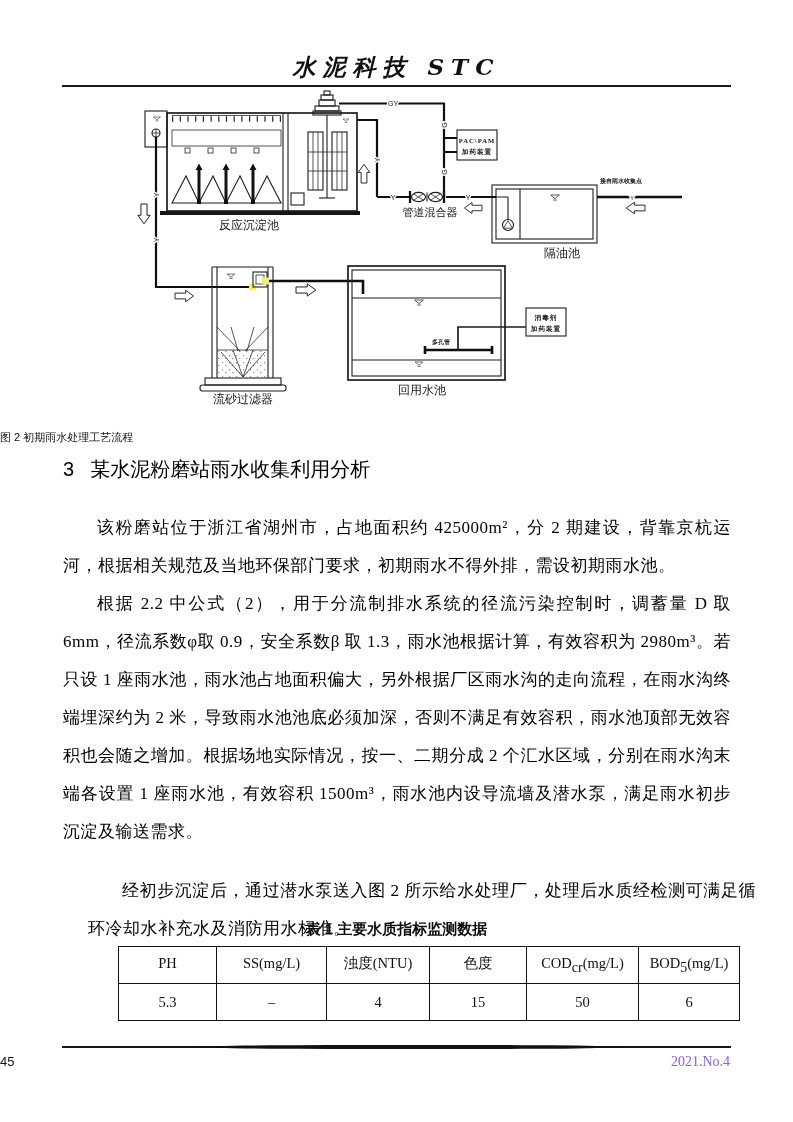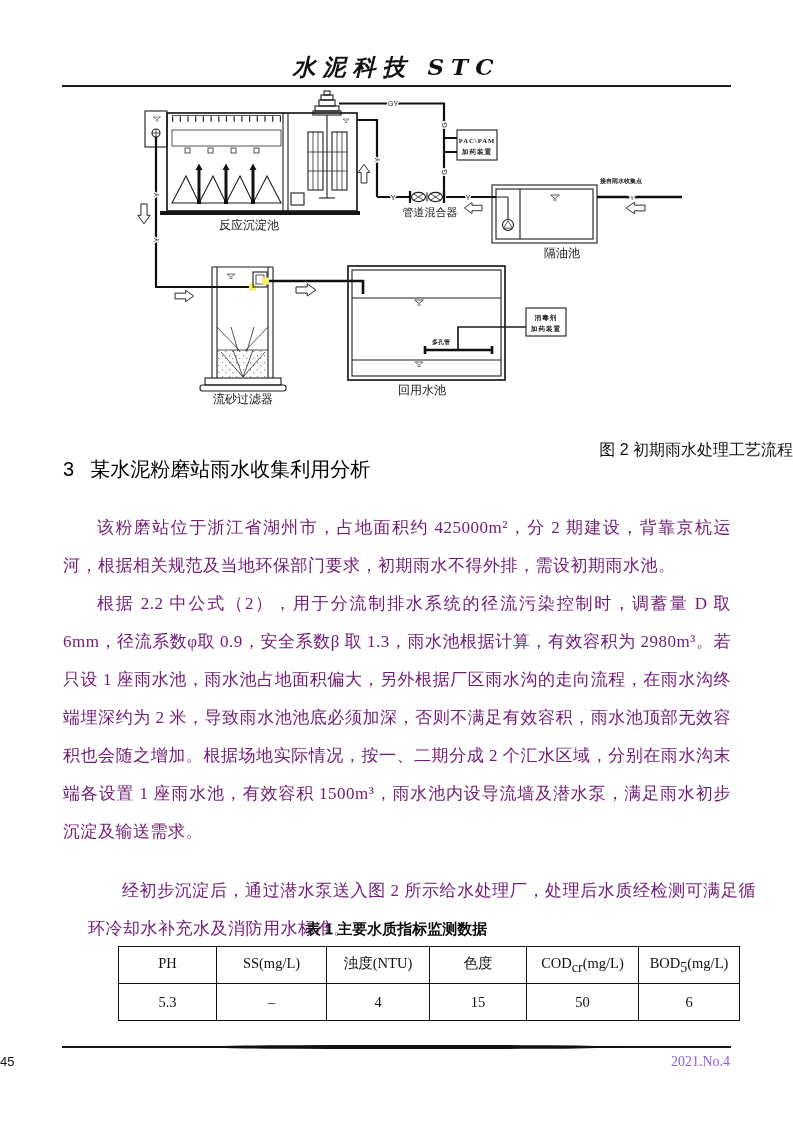--- a/index.html
+++ b/index.html
@@ -22,31 +22,31 @@
   .pl    { font-size:7px; text-anchor:middle; font-family:"Liberation Sans", sans-serif;
            paint-order:stroke; stroke:#fff; stroke-width:3px; fill:#111; }
   .s  { stroke:#1d1d1d; fill:none; stroke-width:1.1; }
   .s2 { stroke:#1d1d1d; fill:none; stroke-width:1.7; }
   .thin { stroke:#2a2a2a; fill:none; stroke-width:0.8; }
   .pipe { stroke:#0f0f0f; fill:none; stroke-width:2.2; }
   .pipe3{ stroke:#0f0f0f; fill:none; stroke-width:2.6; }
   .harr { fill:#fff; stroke:#1d1d1d; stroke-width:1.1; }
 
   .fig-caption {
-    position:absolute; top:430px; left:0; right:0; text-align:right;
-    font-family:"Liberation Sans", sans-serif; font-size:16px; color:#101010;margin-top:10px;
+    position:absolute; top:430px; left:0; right:0; text-align:left;
+    font-family:"Liberation Sans", sans-serif; font-size:11px; color:#101010;
   }
   .section-heading {
     position:absolute; top:456px; left:63px; font-family:"Liberation Sans", sans-serif;
     font-size:20px; font-weight:400; color:#000;
   }
   .sec-num { margin-right:16px; }
   .para {
     position:absolute; left:63px; width:668px; font-size:17px; line-height:38px;
-    text-align:justify; text-indent:2em; color:#701a75; letter-spacing:0.5px;
+    text-align:justify; text-indent:2em; color:#000000; letter-spacing:0.5px;
   }
   #p1 { top:492px; }
   #p2 { top:568px; }
   #p3 { top:855px;margin-left:25px; }
 
   .table-caption {
     position:absolute; top:920px; left:0; right:0; text-align:center;
     font-family:Liberation Sans, sans-serif; font-size:15px; font-weight:600; color:#0c0c0c;
   }
   table.data { position:absolute; top:946px; left:118px; border-collapse:collapse; }

